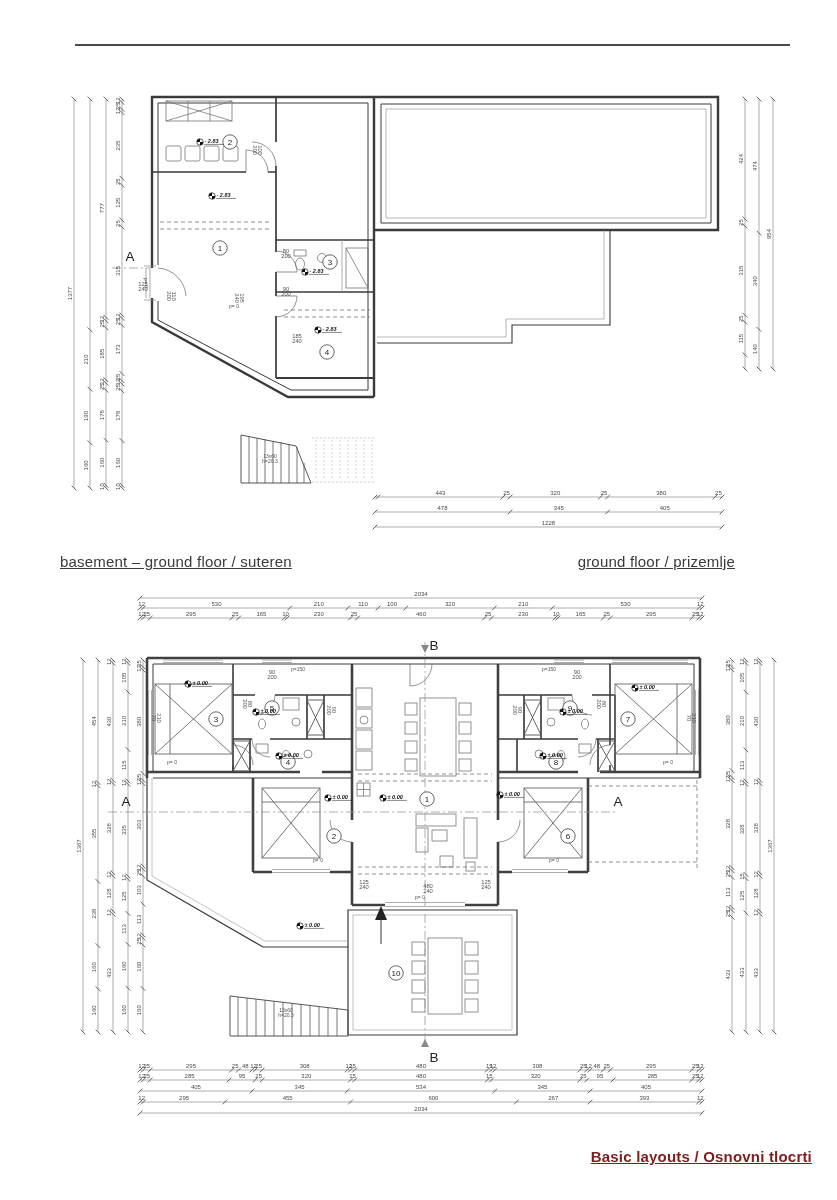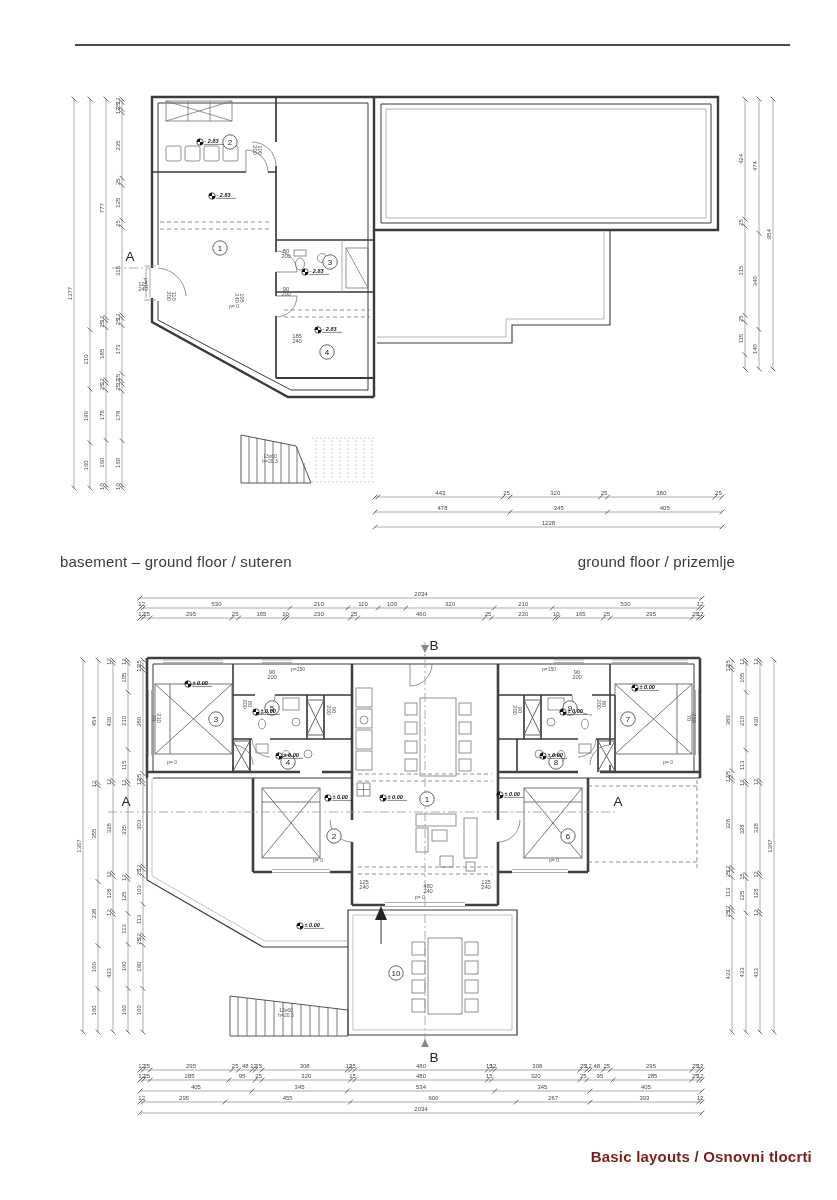--- a/index.html
+++ b/index.html
@@ -1,19 +1,19 @@
 <!DOCTYPE html>
 <html><head>
 <meta charset="utf-8">
 <style>
   html,body{margin:0;padding:0;background:#fff;}
   .page{position:relative;width:837px;height:1200px;background:#ffffff;overflow:hidden;
         font-family:"Liberation Sans",sans-serif;}
   .toprule{position:absolute;left:75px;top:44px;width:715px;height:2px;background:#4a4a4a;}
-  .caption{position:absolute;font-size:15px;font-weight:500;color:#3a3a3a;letter-spacing:.2px;}
+  .caption{position:absolute;font-size:15px;font-weight:500;color:#3a3a3a;letter-spacing:.2px;text-decoration:underline;}
   .cap-basement{left:60px;top:553px;}
   .cap-ground{right:102px;top:553px;margin-left:40px;}
   .cap-footer{right:25px;top:1148px;font-weight:700;color:#7f1d1d;}
   svg{position:absolute;left:0;top:0;}
   svg text{font-family:"Liberation Sans",sans-serif;}
 </style>
 </head>
 <body>
 
 <div class="page">

